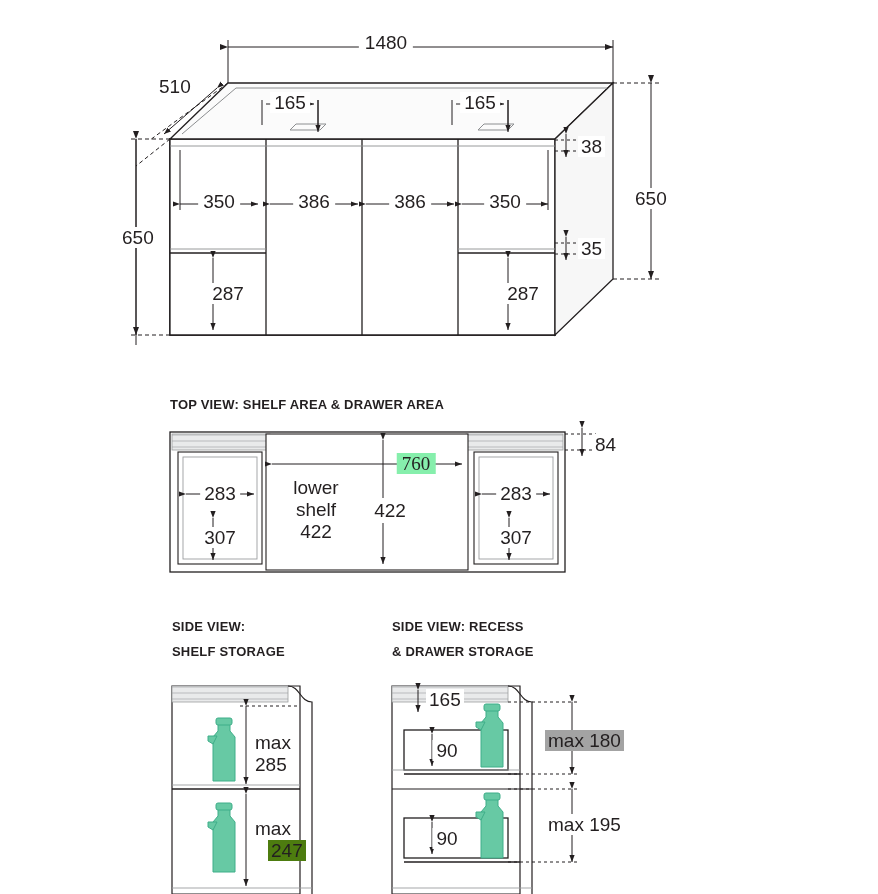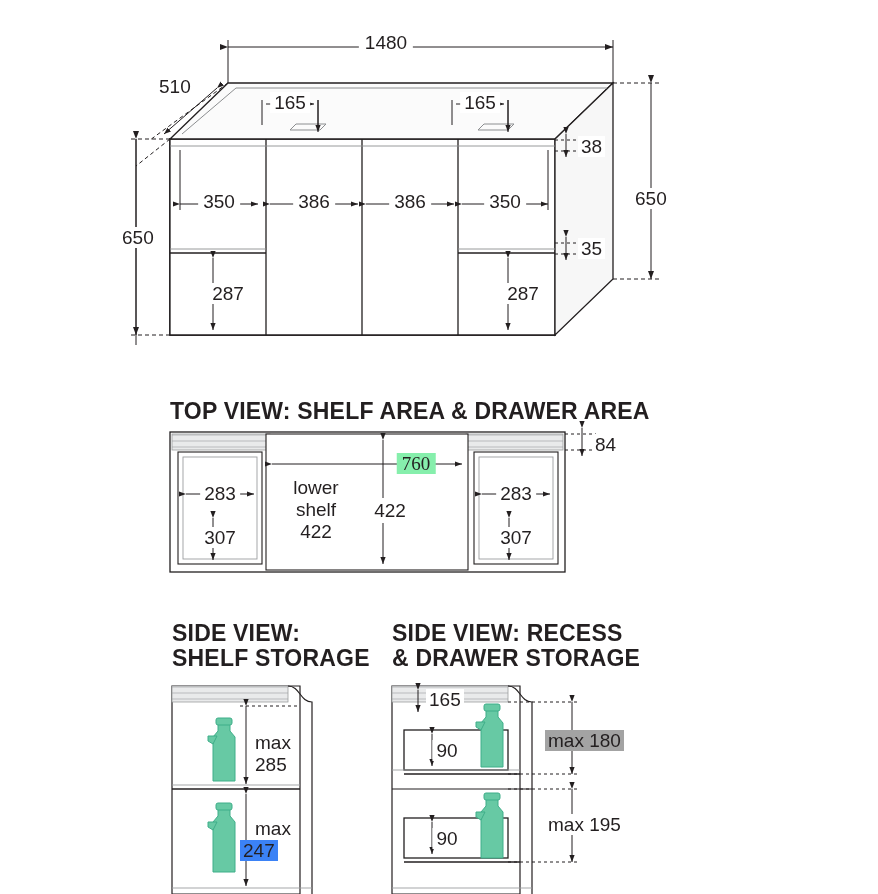--- a/index.html
+++ b/index.html
@@ -17,21 +17,21 @@
     position:absolute;
     font-family:"Liberation Sans", sans-serif;
     font-size:19px;
     color:#231f20;
     white-space:nowrap;
     line-height:1.12;
   }
   .hdr{
     position:absolute;
     font-family:"Liberation Sans", sans-serif;
-    font-size:23px;
+    font-size:13px;
     font-weight:bold;
     color:#231f20;
     white-space:nowrap;
     line-height:1.15;
     letter-spacing:.2px;
   }
   .ctr{text-align:center;}
 </style>
 </head>
 <body>
@@ -278,21 +278,21 @@
   <div class="lbl ctr" style="left:516px;top:483px;transform:translateX(-50%);background:#fff;padding:0 4px;">283</div>
   <div class="lbl ctr" style="left:516px;top:527px;transform:translateX(-50%);background:#fff;padding:0 4px;">307</div>
 
   <div class="hdr" style="left:172px;top:620px;">SIDE VIEW:</div>
   <div class="hdr" style="left:172px;top:645px;">SHELF STORAGE</div>
 
   <div class="lbl" style="left:252px;top:732px;background:#fff;padding:0 3px;">max</div>
   <div class="lbl" style="left:252px;top:754px;background:#fff;padding:0 3px;">285</div>
 
   <div class="lbl" style="left:252px;top:818px;background:#fff;padding:0 3px;">max</div>
-  <div class="lbl" style="left:240px;top:840px;background:#3b82f6;padding:0 3px;">247</div>
+  <div class="lbl" style="left:268px;top:840px;background:#4d7c0f;padding:0 3px;">247</div>
 
   <div class="hdr" style="left:392px;top:645px;">&amp; DRAWER STORAGE</div>
   <div class="hdr" style="left:392px;top:620px;">SIDE VIEW: RECESS</div>
 
   <div class="lbl" style="left:426px;top:689px;background:#fff;padding:0 3px;">165</div>
 
   <div class="lbl ctr" style="left:447px;top:740px;transform:translateX(-50%);background:#fff;padding:0 4px;">90</div>
   <div class="lbl ctr" style="left:447px;top:828px;transform:translateX(-50%);background:#fff;padding:0 4px;">90</div>
 
   <div class="lbl" style="left:545px;top:730px;background:#a3a3a3;padding:0 3px;">max 180</div>

